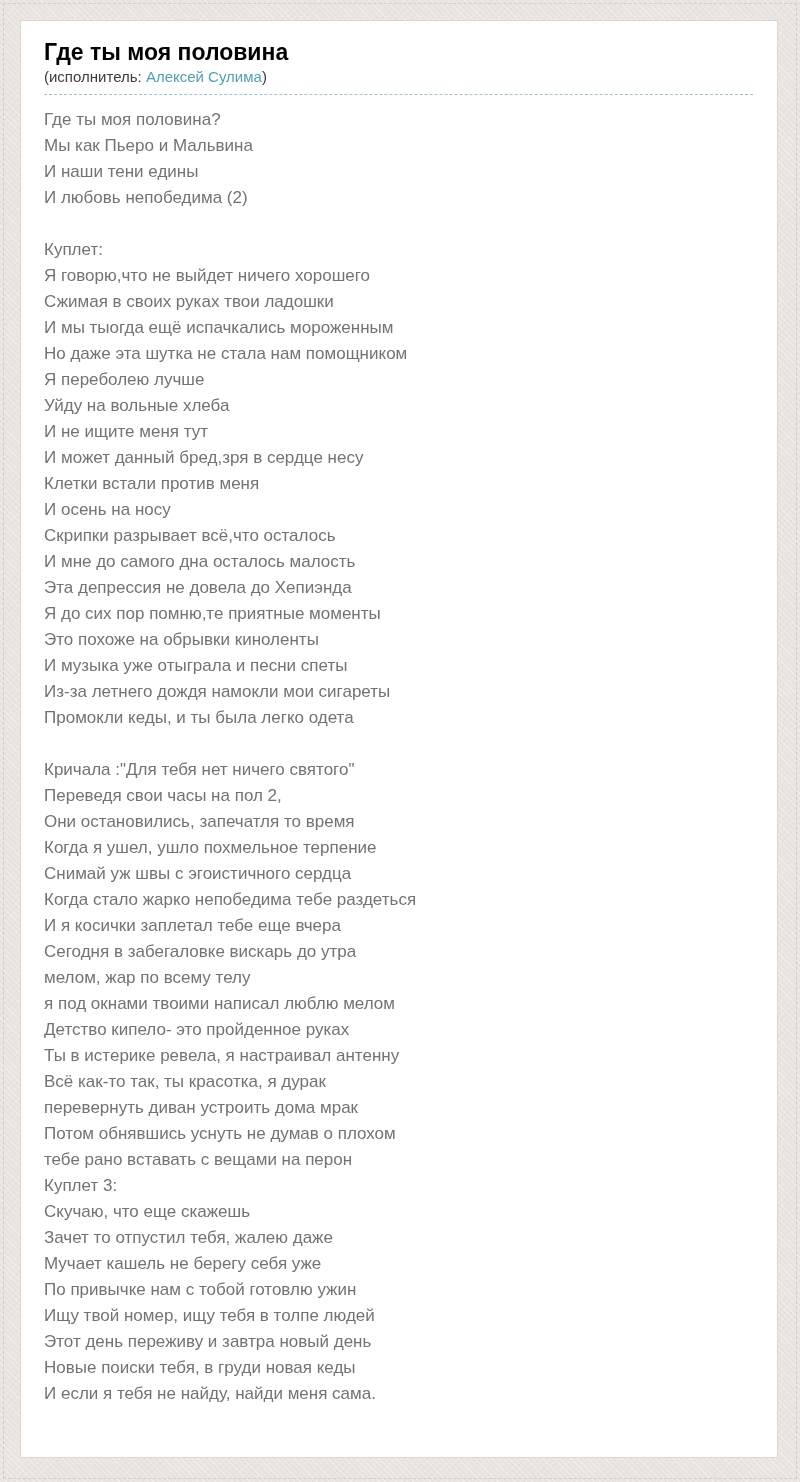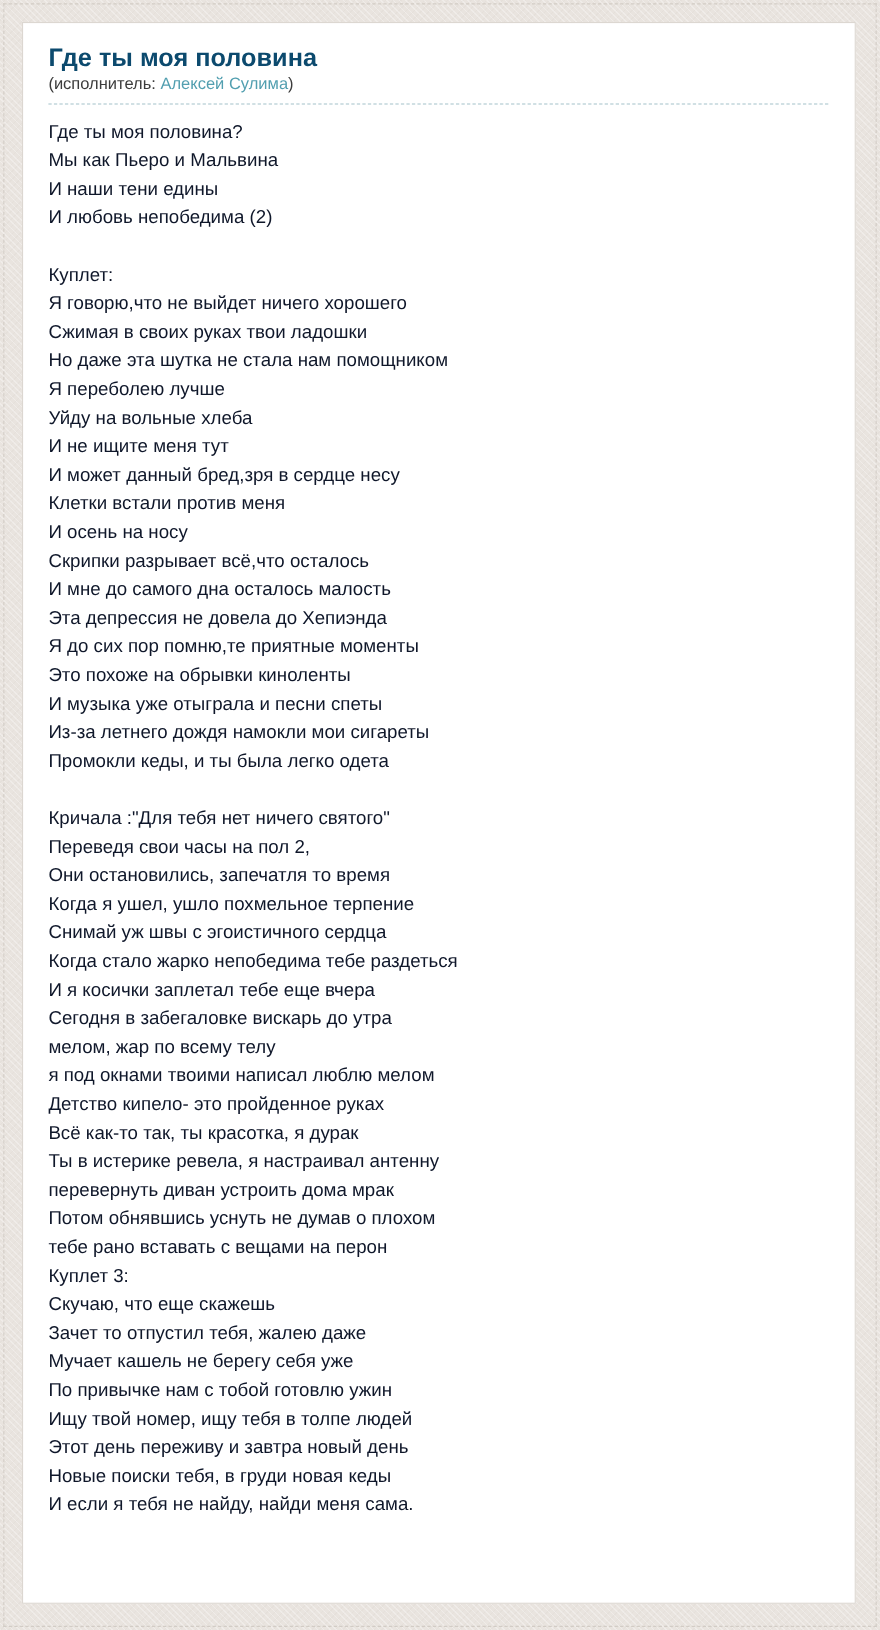--- a/index.html
+++ b/index.html
@@ -36,38 +36,38 @@
   }
   .song-header {
     padding-bottom: 7px;
     border-bottom: 1px dashed #a4c2ca;
   }
   .song-title {
     margin: 0;
     font-size: 23px;
     line-height: 26px;
     font-weight: bold;
-    color: #0c4a6e;
+    color: #000000;
   }
   .artist-line {
     margin-top: 2px;
     font-size: 15px;
     line-height: 20px;
     color: #3c3c3c;
   }
   .artist-link {
     color: #529fb0;
     text-decoration: none;
     cursor: pointer;
   }
   .lyrics {
     margin-top: 12px;
     font-size: 17px;
     line-height: 26px;
-    color: #0f172a;
+    color: #737373;
   }
   .lyric-line {
     min-height: 26px;
     white-space: pre;
   }
 </style>
 </head>
 <body>
 
 <div class="stitch-border"></div>
@@ -80,20 +80,21 @@
 
   <div class="lyrics">
       <div class="lyric-line">Где ты моя половина?</div>
       <div class="lyric-line">Мы как Пьеро и Мальвина</div>
       <div class="lyric-line">И наши тени едины</div>
       <div class="lyric-line">И любовь непобедима (2)</div>
       <div class="lyric-line">&nbsp;</div>
       <div class="lyric-line">Куплет:</div>
       <div class="lyric-line">Я говорю,что не выйдет ничего хорошего</div>
       <div class="lyric-line">Сжимая в своих руках твои ладошки</div>
+      <div class="lyric-line">И мы тыогда ещё испачкались мороженным</div>
       <div class="lyric-line">Но даже эта шутка не стала нам помощником</div>
       <div class="lyric-line">Я переболею лучше</div>
       <div class="lyric-line">Уйду на вольные хлеба</div>
       <div class="lyric-line">И не ищите меня тут</div>
       <div class="lyric-line">И может данный бред,зря в сердце несу</div>
       <div class="lyric-line">Клетки встали против меня</div>
       <div class="lyric-line">И осень на носу</div>
       <div class="lyric-line">Скрипки разрывает всё,что осталось</div>
       <div class="lyric-line">И мне до самого дна осталось малость</div>
       <div class="lyric-line">Эта депрессия не довела до Хепиэнда</div>
@@ -107,22 +108,22 @@
       <div class="lyric-line">Переведя свои часы на пол 2,</div>
       <div class="lyric-line">Они остановились, запечатля то время</div>
       <div class="lyric-line">Когда я ушел, ушло похмельное терпение</div>
       <div class="lyric-line">Снимай уж швы с эгоистичного сердца</div>
       <div class="lyric-line">Когда стало жарко непобедима тебе раздеться</div>
       <div class="lyric-line">И я косички заплетал тебе еще вчера</div>
       <div class="lyric-line">Сегодня в забегаловке вискарь до утра</div>
       <div class="lyric-line">мелом, жар по всему телу</div>
       <div class="lyric-line">я под окнами твоими написал люблю мелом</div>
       <div class="lyric-line">Детство кипело- это пройденное руках</div>
+      <div class="lyric-line">Ты в истерике ревела, я настраивал антенну</div>
       <div class="lyric-line">Всё как-то так, ты красотка, я дурак</div>
-      <div class="lyric-line">Ты в истерике ревела, я настраивал антенну</div>
       <div class="lyric-line">перевернуть диван устроить дома мрак</div>
       <div class="lyric-line">Потом обнявшись уснуть не думав о плохом</div>
       <div class="lyric-line">тебе рано вставать с вещами на перон</div>
       <div class="lyric-line">Куплет 3:</div>
       <div class="lyric-line">Скучаю, что еще скажешь</div>
       <div class="lyric-line">Зачет то отпустил тебя, жалею даже</div>
       <div class="lyric-line">Мучает кашель не берегу себя уже</div>
       <div class="lyric-line">По привычке нам с тобой готовлю ужин</div>
       <div class="lyric-line">Ищу твой номер, ищу тебя в толпе людей</div>
       <div class="lyric-line">Этот день переживу и завтра новый день</div>

